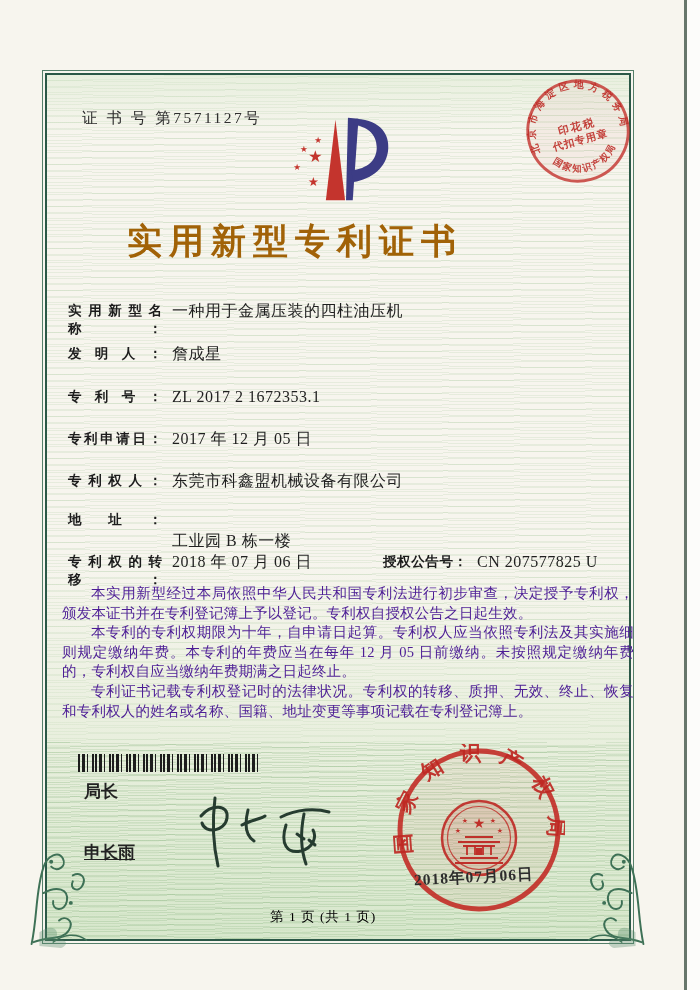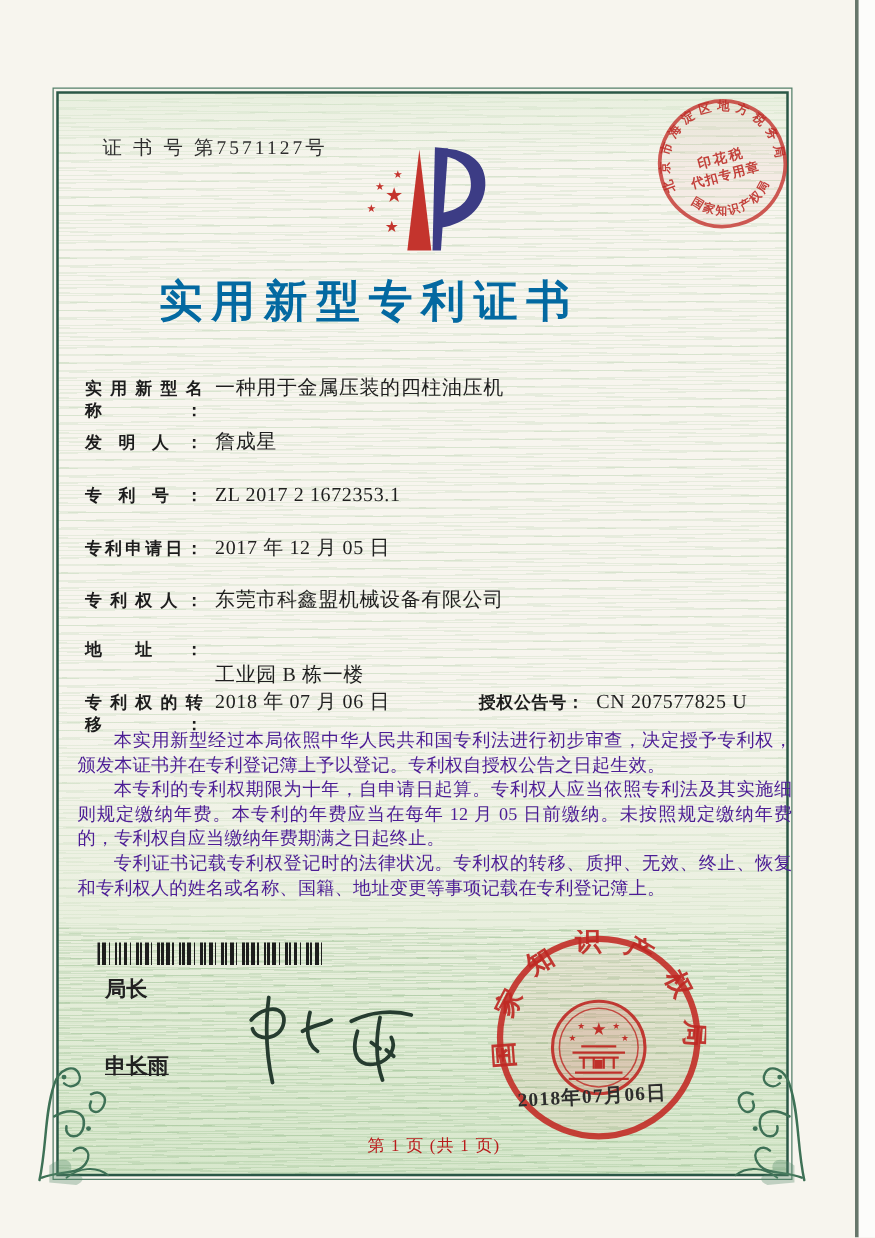--- a/index.html
+++ b/index.html
@@ -32,21 +32,21 @@
       repeating-linear-gradient(178.8deg, rgba(120,170,112,.22) 0 1px, rgba(255,255,255,0) 1px 5px),
       repeating-linear-gradient(181.2deg, rgba(120,170,112,.20) 0 1px, rgba(255,255,255,0) 1px 6px);
   }
 
   .cert-no{left:82px;top:108px;font-size:15.5px;letter-spacing:2.5px;color:#2e2e2e;z-index:5;}
 
   .logo{left:272px;top:112px;width:125px;height:96px;z-index:5;}
 
   .title{
     left:42px;top:218px;width:506px;text-align:center;
-    font-size:35px;font-weight:600;letter-spacing:7px;color:#0369a1;z-index:5;
+    font-size:35px;font-weight:600;letter-spacing:7px;color:#a16207;z-index:5;
   }
 
   .field-row{left:68px;width:556px;display:flex;align-items:flex-start;z-index:5;color:#1f1f1f;}
   .flabel{
     flex:0 0 94px;width:94px;font-size:13.5px;font-weight:600;letter-spacing:0;
     text-align:justify;text-align-last:justify;color:#1c1c1c;padding-top:2px;
   }
   .fvalue{margin-left:10px;font-size:16px;font-weight:500;line-height:21px;letter-spacing:.5px;}
   .grant-no{left:383px;top:551px;display:flex;z-index:5;color:#1f1f1f;}
   .grant-no .flabel{flex:0 0 84px;width:84px;}
@@ -72,21 +72,21 @@
     font-family:"Liberation Sans","DejaVu Sans",sans-serif;text-decoration:underline;}
   .signature{left:185px;top:792px;width:175px;height:78px;z-index:5;}
 
   .tax-seal{left:519px;top:72px;width:118px;height:118px;z-index:6;transform:rotate(-15deg);}
   .office-seal{left:393px;top:744px;width:172px;height:172px;z-index:6;}
   .seal-date{
     left:414px;top:866px;width:160px;z-index:7;transform:rotate(-3deg);
     font-size:15.5px;font-weight:600;letter-spacing:1px;color:#2d2d2d;
   }
 
-  .footer{left:270px;top:908px;font-size:13.5px;letter-spacing:1px;color:#b91c1c;z-index:5;margin-left:24px;}
+  .footer{left:270px;top:908px;font-size:13.5px;letter-spacing:1px;color:#000000;z-index:5;}
 
   .flourish{width:70px;height:103px;z-index:4;}
   .flourish-right{left:578px;top:846px;}
   .flourish-left{left:27px;top:846px;transform:scaleX(-1);}
 
   svg text{font-family:"Liberation Serif","DejaVu Serif",serif;}
 </style>
 </head>
 <body>
 

